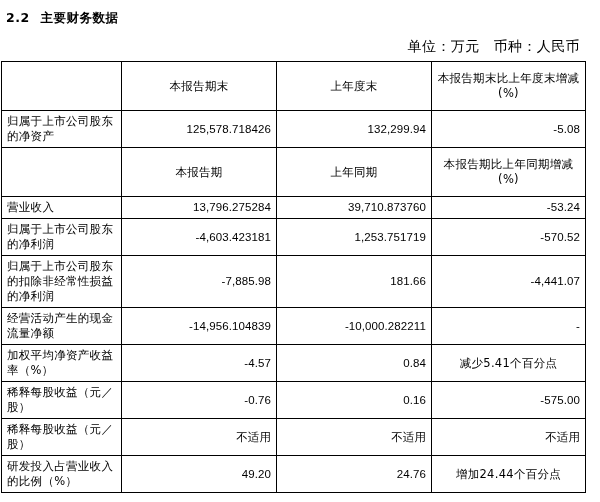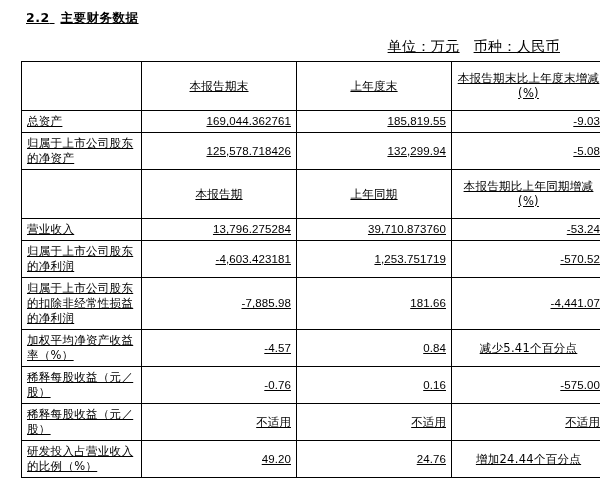--- a/index.html
+++ b/index.html
@@ -12,22 +12,21 @@
     background: #ffffff;
     font-family: "DejaVu Sans", "Liberation Sans", sans-serif;
     color: #000000;
     overflow: hidden;
   }
   .page {
     position: relative;
     width: 588px;
     height: 502px;
     box-sizing: border-box;
-    padding: 0 20px;
-    text-decoration: underline;
+    padding: 0 0;
   }
   .section-title {
     font-size: 12.5px;
     font-weight: bold;
     letter-spacing: 0.5px;
     padding: 9px 0 0 6px;
     line-height: 18px;
   }
   .unit-line {
     text-align: right;
@@ -98,26 +97,20 @@
         <col class="col4">
     </colgroup>
     <tbody>
       <tr>
         <td class="hdr hdr-tall"></td>
         <td class="hdr hdr-tall">本报告期末</td>
         <td class="hdr hdr-tall">上年度末</td>
         <td class="hdr hdr-tall">本报告期末比上年度末增减(%)</td>
       </tr>
       <tr>
-        <td class="lbl">总资产</td>
-        <td class="num">169,044.362761</td>
-        <td class="num">185,819.55</td>
-        <td class="num">-9.03</td>
-      </tr>
-      <tr>
         <td class="lbl">归属于上市公司股东的净资产</td>
         <td class="num">125,578.718426</td>
         <td class="num">132,299.94</td>
         <td class="num">-5.08</td>
       </tr>
 
       <tr>
         <td class="hdr hdr-tall"></td>
         <td class="hdr hdr-tall">本报告期</td>
         <td class="hdr hdr-tall">上年同期</td>
@@ -136,20 +129,26 @@
         <td class="num">1,253.751719</td>
         <td class="num">-570.52</td>
       </tr>
       <tr>
         <td class="lbl">归属于上市公司股东的扣除非经常性损益的净利润</td>
         <td class="num">-7,885.98</td>
         <td class="num">181.66</td>
         <td class="num">-4,441.07</td>
       </tr>
       <tr>
+        <td class="lbl">经营活动产生的现金流量净额</td>
+        <td class="num">-14,956.104839</td>
+        <td class="num">-10,000.282211</td>
+        <td class="num">-</td>
+      </tr>
+      <tr>
         <td class="lbl">加权平均净资产收益率（%）</td>
         <td class="num">-4.57</td>
         <td class="num">0.84</td>
         <td class="hdr">减少5.41个百分点</td>
       </tr>
       <tr>
         <td class="lbl">稀释每股收益（元／股）</td>
         <td class="num">-0.76</td>
         <td class="num">0.16</td>
         <td class="num">-575.00</td>

